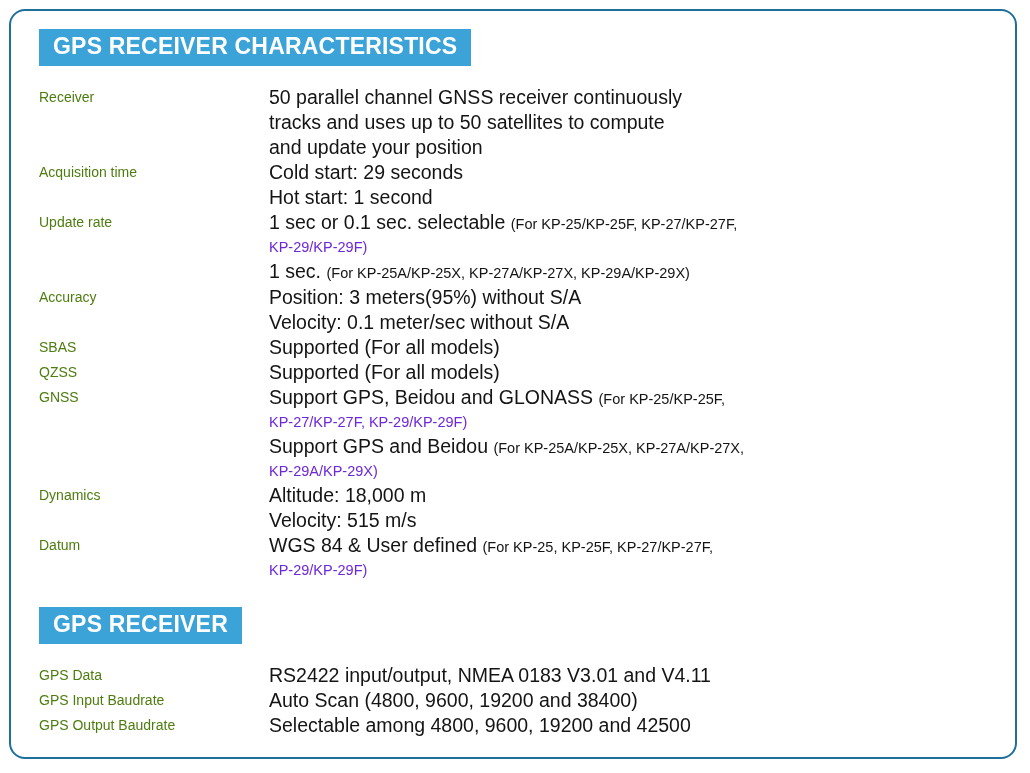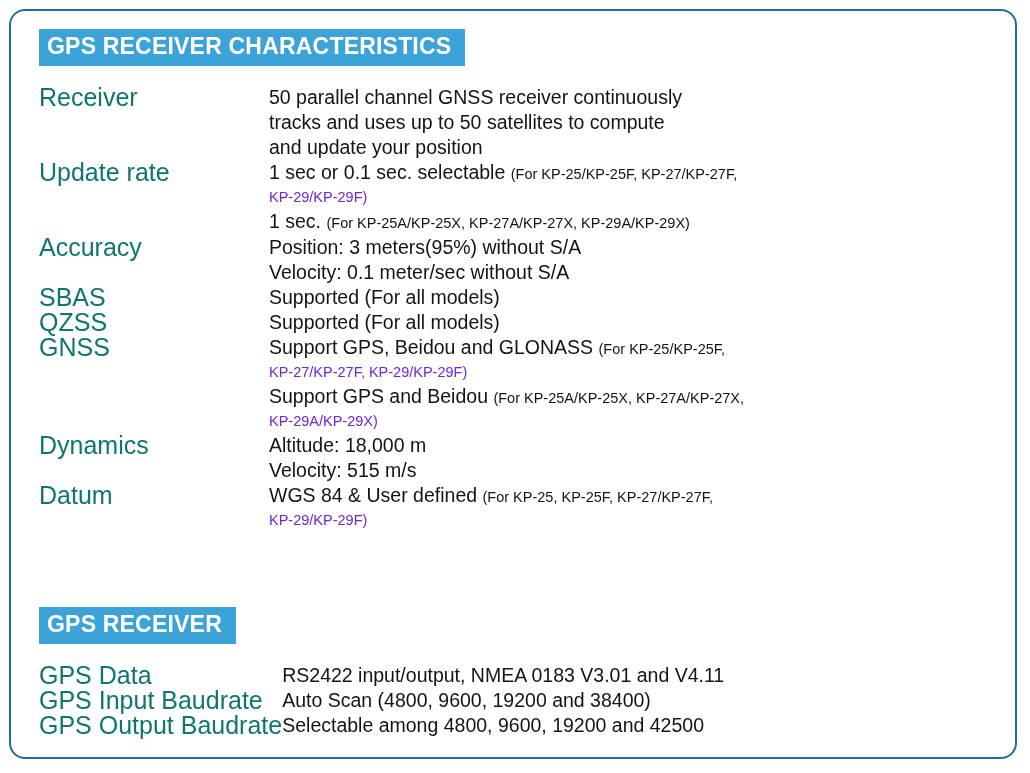--- a/index.html
+++ b/index.html
@@ -35,41 +35,41 @@
   .section-gps-receiver { top: 18px; }
   .section-gps-interface { top: 596px; }
 
   .section-header {
     display: inline-block;
     background: #3ba3d8;
     color: #ffffff;
     font-size: 23px;
     font-weight: bold;
     letter-spacing: 0.2px;
-    padding: 5px 14px 7px 8px;
+    padding: 5px 14px 7px 14px;
     margin-left: 28px;
     line-height: 1.08;
     white-space: nowrap;
   }
 
   .spec-table {
     margin-top: 19px;
     margin-left: 28px;
     width: 940px;
     border-collapse: collapse;
   }
   .spec-table td {
     vertical-align: top;
     padding: 0;
   }
   .spec-label {
     width: 230px;
-    font-size: 25px;
+    font-size: 14px;
     line-height: 25px;
-    color: #0f766e;
+    color: #4d7c0f;
     white-space: nowrap;
     padding-right: 8px;
   }
   .spec-value {
     font-size: 19.5px;
     line-height: 25px;
     color: #141414;
     margin-top: 8px;
   }
   .spec-value .line { display: block; }
@@ -96,20 +96,27 @@
   <div class="section section-gps-receiver">
     <div class="section-header">GPS RECEIVER CHARACTERISTICS</div>
     <table class="spec-table">
       <tbody>
         <tr>
           <td class="spec-label">Receiver</td>
           <td class="spec-value">
             <span class="line">50 parallel channel GNSS receiver continuously</span>
             <span class="line">tracks and uses up to 50 satellites to compute</span>
             <span class="line">and update your position</span>
+          </td>
+        </tr>
+        <tr>
+          <td class="spec-label">Acquisition time</td>
+          <td class="spec-value">
+            <span class="line">Cold start: 29 seconds</span>
+            <span class="line">Hot start: 1 second</span>
           </td>
         </tr>
         <tr>
           <td class="spec-label">Update rate</td>
           <td class="spec-value">
             <span class="line"><span>1 sec or 0.1 sec. selectable </span><span class="note">(For KP-25/KP-25F, KP-27/KP-27F,</span></span>
             <span class="note-line">KP-29/KP-29F)</span>
             <span class="line"><span>1 sec. </span><span class="note">(For KP-25A/KP-25X, KP-27A/KP-27X, KP-29A/KP-29X)</span></span>
           </td>
         </tr>

